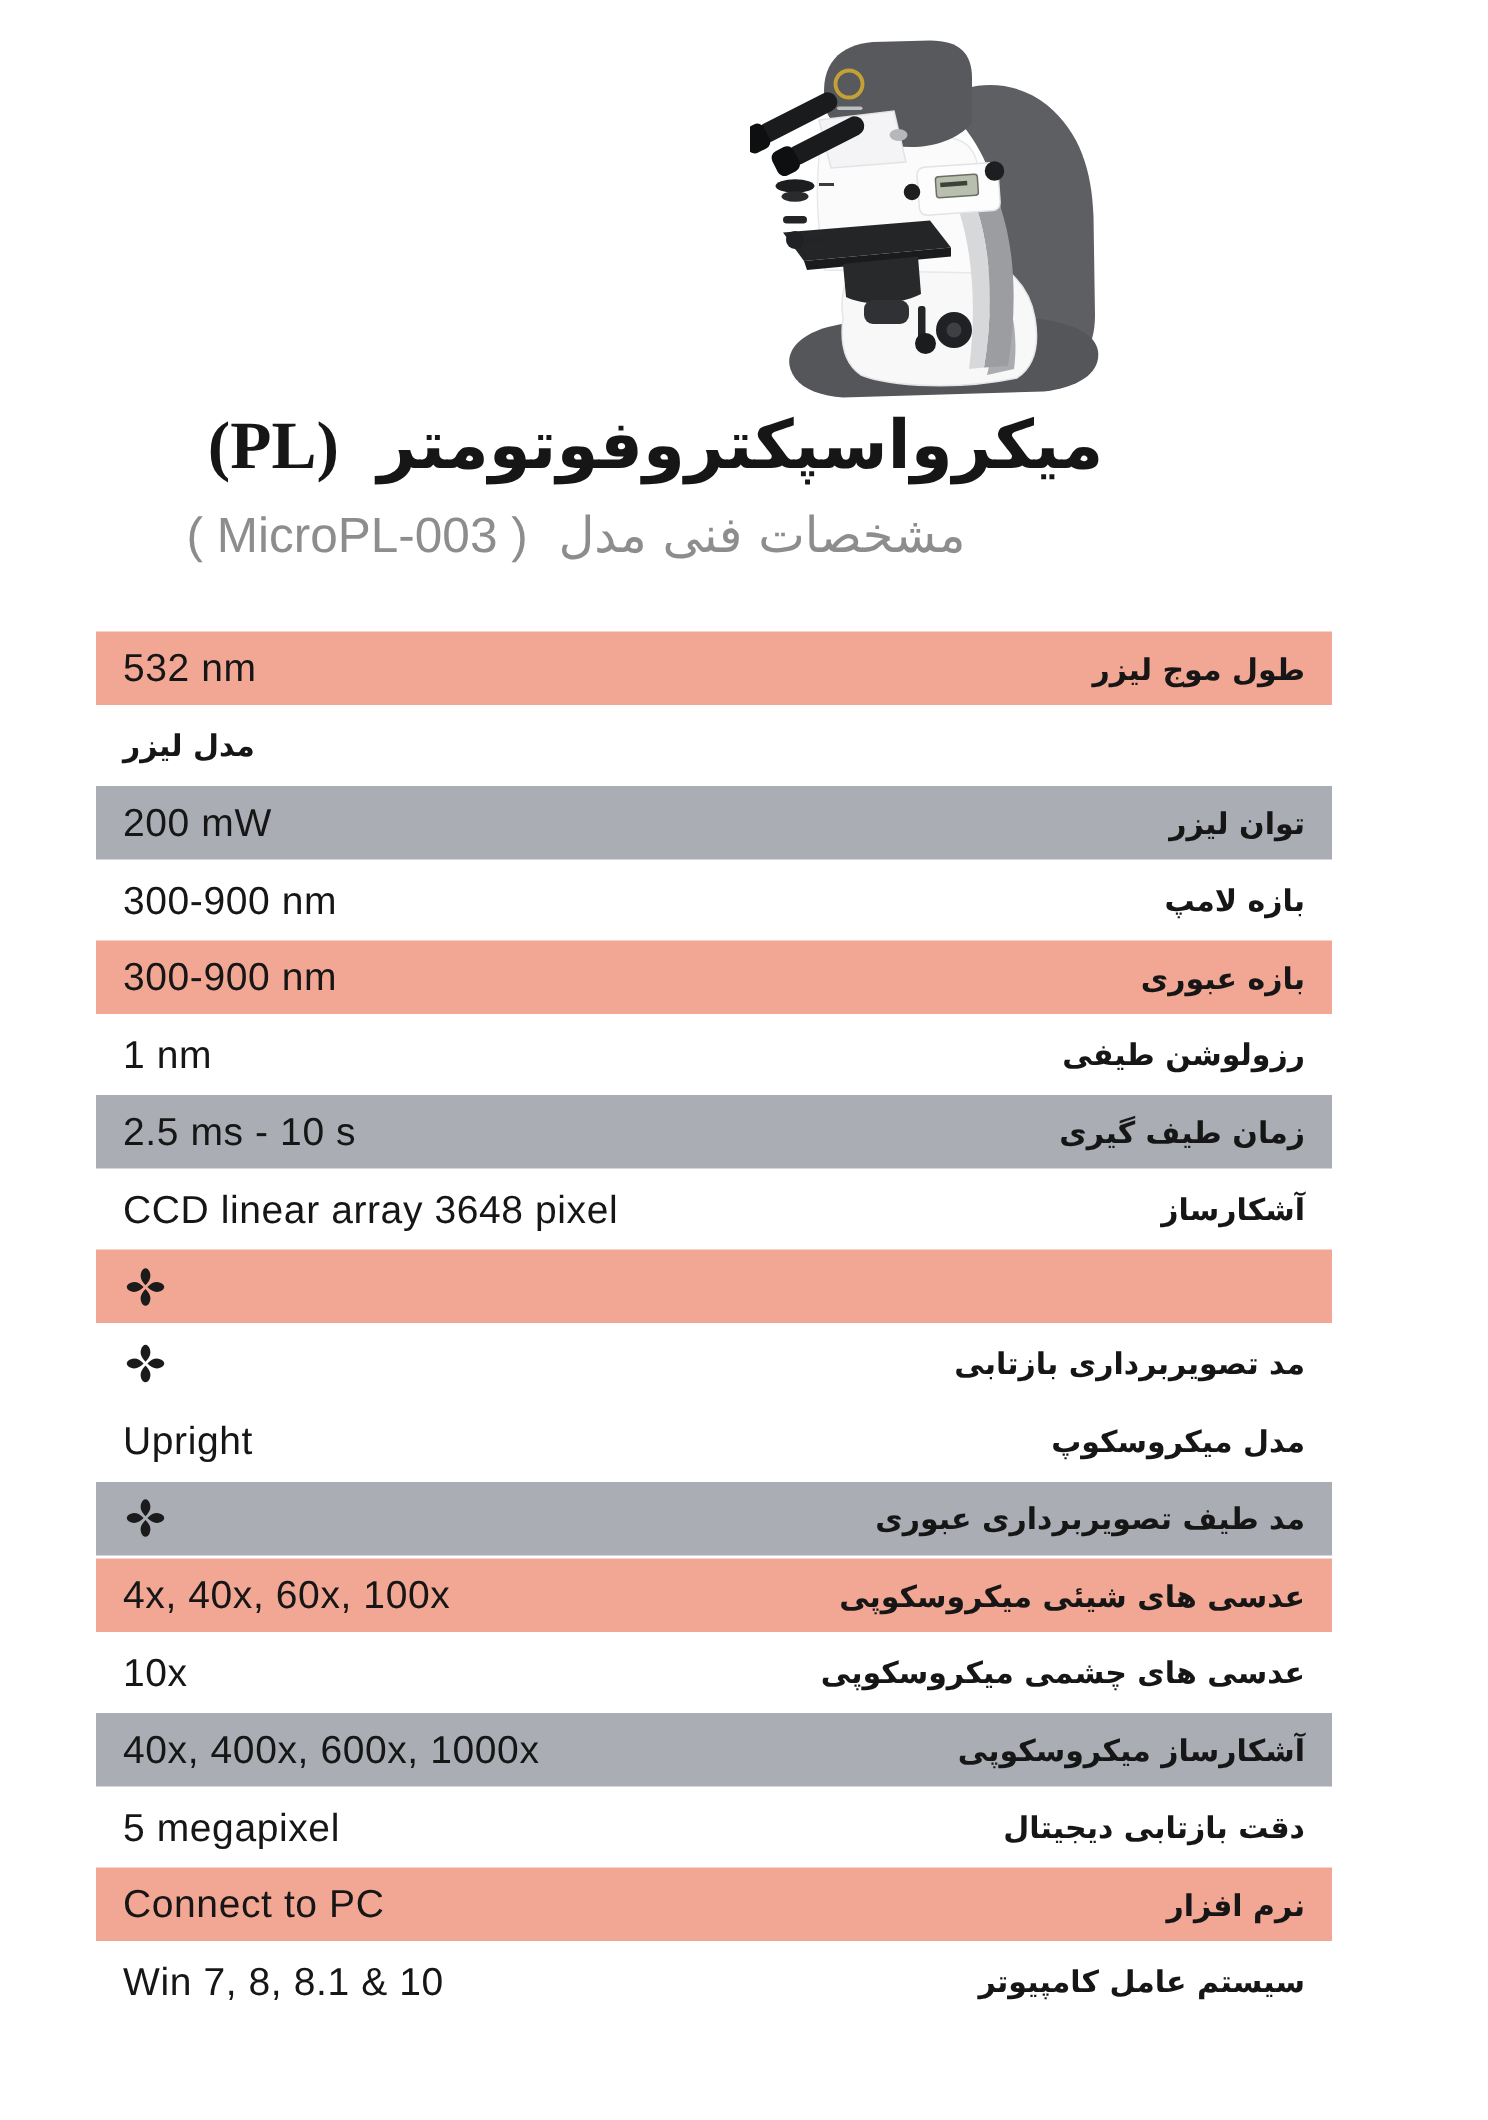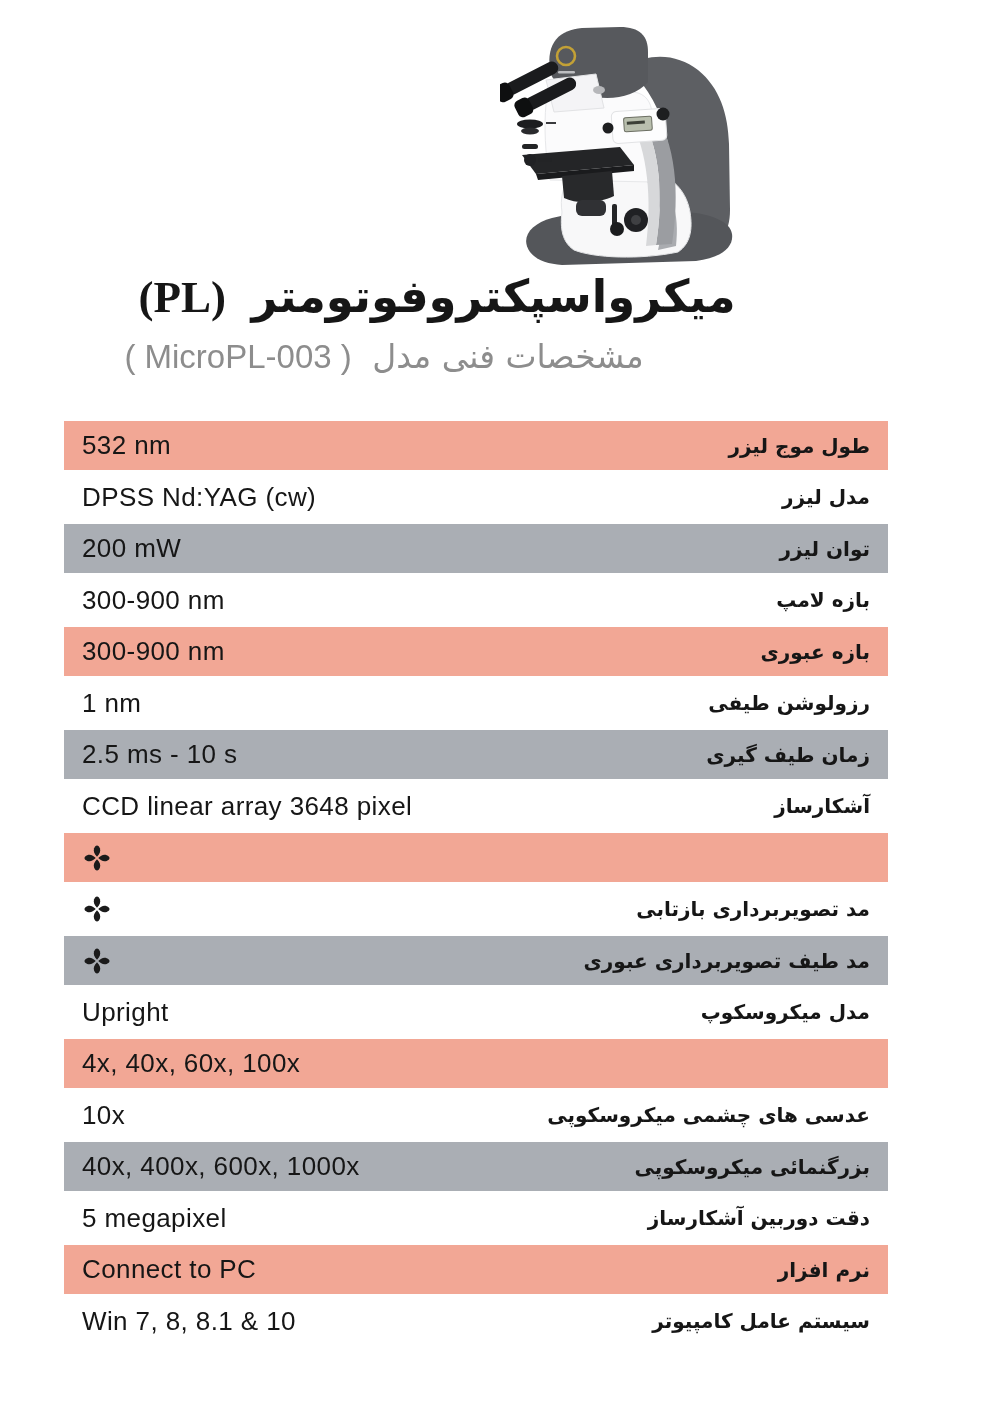--- a/index.html
+++ b/index.html
@@ -137,21 +137,20 @@
   </div>
 
   <div class="spec-table">
 
     <div class="row pink">
       <div class="value">532 nm</div>
       <div class="label">طول موج لیزر</div>
     </div>
 
     <div class="row plain">
-      <div class="value">DPSS Nd:YAG (cw)</div>
       <div class="label">مدل لیزر</div>
     </div>
 
     <div class="row gray">
       <div class="value">200 mW</div>
       <div class="label">توان لیزر</div>
     </div>
 
     <div class="row plain">
       <div class="value">300-900 nm</div>
@@ -194,54 +193,55 @@
         <svg class="petal-icon" viewBox="0 0 24 24">
           <use href="#petal"></use>
             <use href="#petal" transform="rotate(90 12 12)"></use>
           <use href="#petal" transform="rotate(180 12 12)"></use>
             <use href="#petal" transform="rotate(270 12 12)"></use>
         </svg>
       </div>
       <div class="label">مد تصویربرداری بازتابی</div>
     </div>
 
+    <div class="row plain">
+      <div class="value">Upright</div>
+      <div class="label">مدل میکروسکوپ</div>
+    </div>
+
     <div class="row gray">
       <div class="value">
         <svg class="petal-icon" viewBox="0 0 24 24">
           <use href="#petal"></use>
             <use href="#petal" transform="rotate(90 12 12)"></use>
           <use href="#petal" transform="rotate(180 12 12)"></use>
             <use href="#petal" transform="rotate(270 12 12)"></use>
         </svg>
       </div>
       <div class="label">مد طیف تصویربرداری عبوری</div>
     </div>
 
-    <div class="row plain">
-      <div class="value">Upright</div>
-      <div class="label">مدل میکروسکوپ</div>
-    </div>
-
     <div class="row pink">
       <div class="value">4x, 40x, 60x, 100x</div>
+      <div class="label">عدسی های شیئی میکروسکوپی</div>
     </div>
 
     <div class="row plain">
       <div class="value">10x</div>
       <div class="label">عدسی های چشمی میکروسکوپی</div>
     </div>
 
     <div class="row gray">
       <div class="value">40x, 400x, 600x, 1000x</div>
-      <div class="label">بزرگنمائی میکروسکوپی</div>
+      <div class="label">آشکارساز میکروسکوپی</div>
     </div>
 
     <div class="row plain">
       <div class="value">5 megapixel</div>
-      <div class="label">دقت دوربین آشکارساز</div>
+      <div class="label">دقت بازتابی دیجیتال</div>
     </div>
 
     <div class="row pink">
       <div class="value">Connect to PC</div>
       <div class="label">نرم افزار</div>
     </div>
 
     <div class="row plain">
       <div class="value">Win 7, 8, 8.1 &amp; 10</div>
       <div class="label">سیستم عامل کامپیوتر</div>

